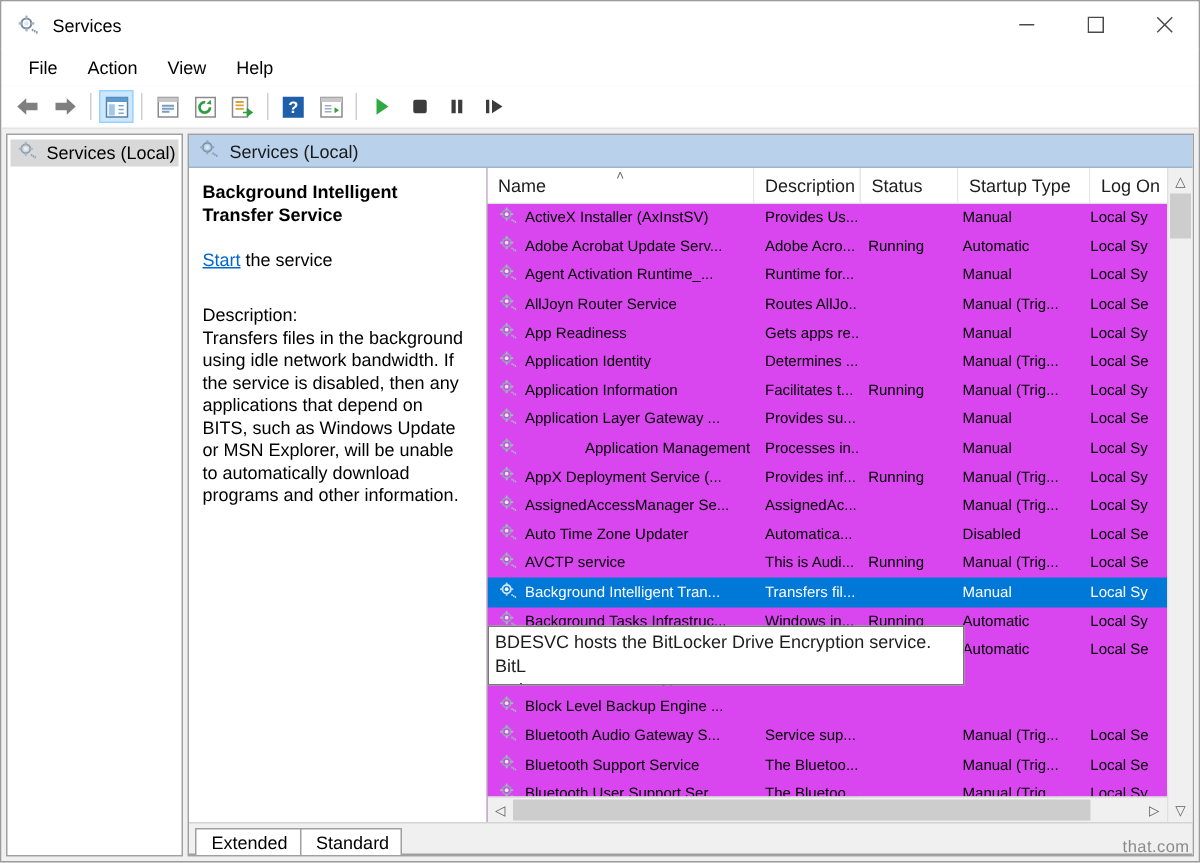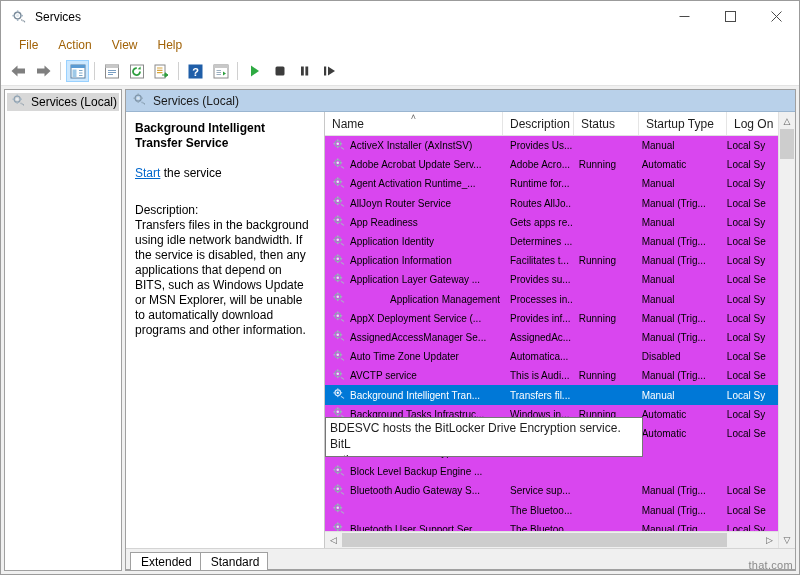--- a/index.html
+++ b/index.html
@@ -71,21 +71,21 @@
     height: 24px;
     min-height: 24px;
     background: #ffffff;
     display: flex;
     align-items: center;
     padding-left: 8px;
   }
   .menu-item {
     padding: 3px 10px;
     font-size: 12px;
-    color: #a16207;
+    color: #000000;
     line-height: 14px;
   }
 
   
   .toolbar {
     height: 28px;
     min-height: 28px;
     background: #ffffff;
     display: flex;
     align-items: center;
@@ -1082,20 +1082,21 @@
                         <rect x="1.6" y="5.9" width="2" height="1.4"></rect>
                         <rect x="9.6" y="5.9" width="2" height="1.4"></rect>
                       </g>
                       <circle cx="6.6" cy="6.6" r="1.4" fill="#e9eff4"></circle>
                       <g fill="#a6b6c3">
                         <rect x="10.2" y="10.3" width="1" height="1.5"></rect>
                         <rect x="11.5" y="11.1" width="1" height="1.5"></rect>
                         <rect x="12.8" y="11.9" width="1" height="1.5"></rect>
                       </g>
                     </svg></span>
+                  <span>Bluetooth Support Service</span>
                 </div>
                 <div class="lv-cell" style="width: 71px;">The Bluetoo...</div>
                 <div class="lv-cell" style="width: 65px;"></div>
                 <div class="lv-cell" style="width: 88px;">Manual (Trig...</div>
                 <div class="lv-cell" style="width: 60px;">Local Se</div>
               </div>
               <div class="lv-row">
                 <div class="lv-cell cell-name" style="width: 178px;">
                   <span class="svc-icon"><svg width="14" height="14" viewBox="0 0 16 16">
                       <circle cx="6.6" cy="6.6" r="3.2" fill="none" stroke="#8fa2b2" stroke-width="1.4"></circle>

